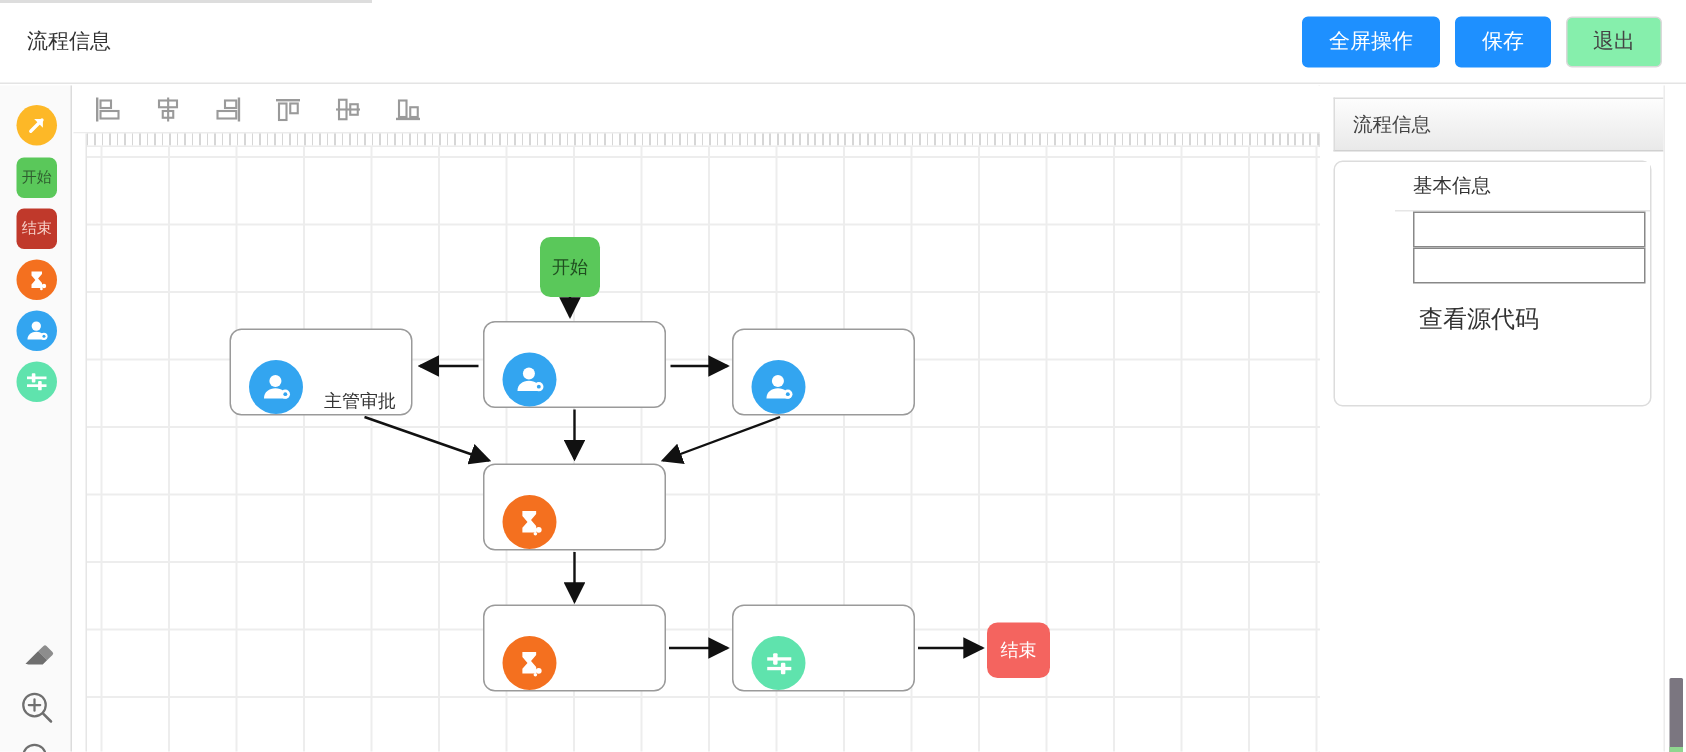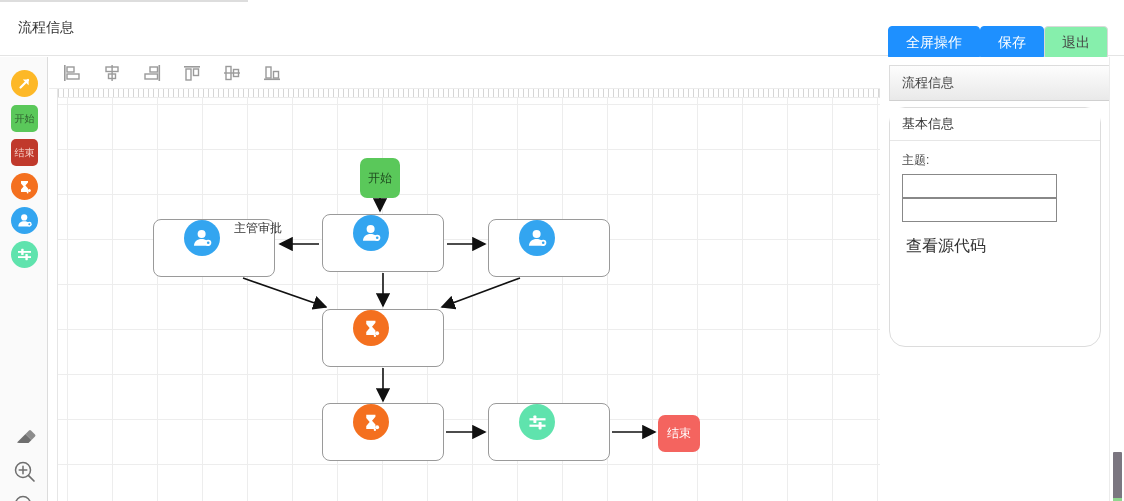--- a/index.html
+++ b/index.html
@@ -23,21 +23,21 @@
   #topbar-accent {
     position: absolute; left: 0; top: 0; width: 248px; height: 2px;
     background: #ddd;
   }
   #page-title {
     position: absolute; left: 18px; top: 19px;
     font-size: 14px; color: #333;
   }
   #topbar-actions {
     position: absolute; right: 16px; top: 11px;
-    display: flex;  margin-top: 15px;
+    display: flex; gap: 10px;
   }
   .btn {
     height: 34px; padding: 0 17px;
     border-radius: 4px;
     font-size: 14px;
     display: flex; align-items: center; justify-content: center;
     cursor: pointer; user-select: none;
     white-space: nowrap;
   }
   .btn-primary { background: #1e90ff; color: #fff; border: 1px solid #1e90ff; }
@@ -123,23 +123,22 @@
     overflow: hidden;
   }
   #edges { position: absolute; left: 0; top: 0; width: 822px; height: 403px; }
 
   
   .node {
     position: absolute;
     background: #fff;
     border: 1px solid #9a9a9a;
     border-radius: 8px;
-    display: flex; align-items: flex-start;
+    display: flex; align-items: flex-end;
     cursor: move;
-    padding-left: 18px;
   }
   .node .nicon {
     width: 36px; height: 36px;
     border-radius: 50%;
     margin-left: 12px;
     flex: 0 0 auto;
     display: flex; align-items: center; justify-content: center;
   }
   .node .nlabel {
     margin-left: 14px;
@@ -170,24 +169,25 @@
     position: absolute; left: 8px; top: 8px;
     width: 222px; height: 36px;
     background: linear-gradient(to bottom, #fdfdfd, #e9e9e9);
     border: 1px solid #dcdcdc;
     border-bottom: 1px solid #d0d0d0;
     display: flex; align-items: center; padding-left: 12px;
     font-size: 13px; color: #444;
   }
   #rp-card {
     position: absolute; left: 8px; top: 50px;
-    width: 212px; height: 240px;
+    width: 212px; height: 164px;
     border: 1px solid #dcdcdc;
-    border-radius: 16px;
-    background: #fff;
+    border-radius: 6px;
+    background: #fff;
+    padding-left: 40px;
   }
   #rp-card-title {
     height: 33px;
     border-bottom: 1px solid #e6e6e6;
     display: flex; align-items: center;
     padding-left: 12px;
     font-size: 13px; color: #333;
     background: #fff;
   }
   .fld-label {
@@ -464,21 +464,20 @@
 
   </div>
 </div>
 
 <div id="rightpanel">
   <div id="rp-header">流程信息</div>
 
   <div id="rp-card">
     <div id="rp-card-title">基本信息</div>
 
-    <div class="fld-label">主题:</div>
     <input class="fld-input" type="text" value="" style="">
 
     <input class="fld-input" type="text" value="" style="">
 
     <div id="rp-link">查看源代码</div>
   </div>
 </div>
 
 <div id="vscroll">
   <div id="vscroll-thumb"></div>

